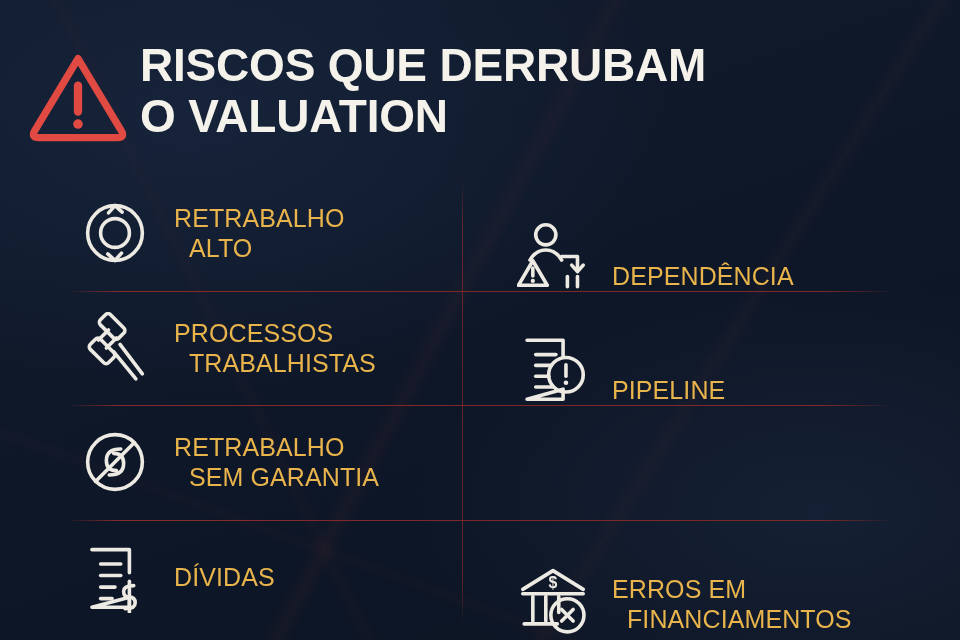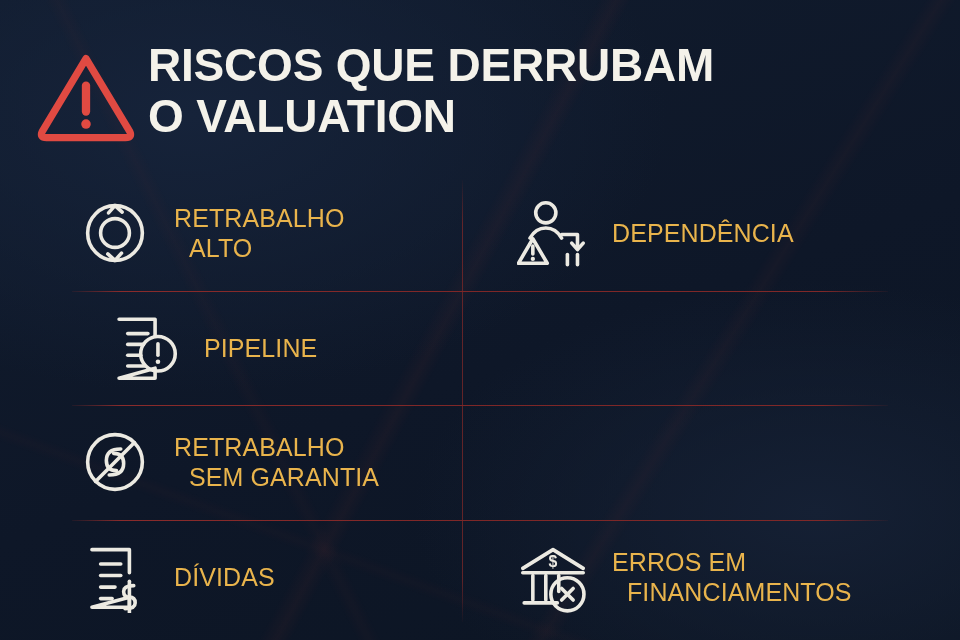--- a/index.html
+++ b/index.html
@@ -33,21 +33,21 @@
     background:
       linear-gradient(118deg, rgba(122,48,45,0) 46%, rgba(134,52,48,.16) 47.4%, rgba(122,48,45,0) 48.6%),
       linear-gradient(122deg, rgba(128,50,46,0) 68%, rgba(140,56,50,.13) 69.2%, rgba(128,50,46,0) 70.4%),
       linear-gradient(64deg, rgba(120,46,44,0) 28%, rgba(130,50,46,.10) 29%, rgba(120,46,44,0) 30%),
       linear-gradient(200deg, rgba(120,46,44,0) 78%, rgba(126,50,46,.09) 79%, rgba(120,46,44,0) 80%);
   }
 
   
   .header {
     position: absolute;
-    left: 34px;
+    left: 26px;
     top: 38px;
     display: flex;
     align-items: flex-start;
   }
   .warn-triangle {
     width: 104px;
     height: 104px;
     flex: 0 0 auto;
     margin-top: 6px;
   }
@@ -86,21 +86,21 @@
     height: 1px;
     background: linear-gradient(90deg, rgba(132,38,38,.15) 0%, #8a2b2b 6%, #7e2727 50%, #802828 92%, rgba(128,40,40,.1) 100%);
   }
   .cell {
     display: flex;
     align-items: center;
     width: 50%;
     box-sizing: border-box;
   }
   .cell.left { padding-right: 14px; }
-  .cell.right { padding-left: 30px; }
+  .cell.right { padding-left: 30px; align-items: flex-end; }
 
   
   .vdiv {
     position: absolute;
     left: 390px;
     top: 4px;
     bottom: 4px;
     width: 1px;
     background: linear-gradient(180deg, rgba(120,36,36,.05) 0%, rgba(126,40,40,.75) 10%, rgba(126,40,40,.75) 90%, rgba(120,36,36,.05) 100%);
   }
@@ -189,20 +189,36 @@
             <line class="ic" x1="84" y1="80" x2="84" y2="94"></line>
           </svg>
         </div>
         <div class="label">
           <span>DEPENDÊNCIA</span>
         </div>
       </div>
     </div>
 
     <div class="row">
+      <div class="cell left">
+        <div class="icon-wrap">
+          <svg viewBox="0 0 100 100">
+            <rect class="ic" x="28" y="10" width="36" height="20" rx="5" transform="rotate(45 46 20)"></rect>
+            <rect class="ic" x="14" y="44" width="36" height="20" rx="5" transform="rotate(45 32 54)"></rect>
+            <line class="ic" x1="41" y1="25" x2="27" y2="39"></line>
+            <line class="ic" x1="52" y1="36" x2="38" y2="50"></line>
+            <line class="ic" x1="57" y1="45" x2="88" y2="86"></line>
+            <line class="ic" x1="48" y1="55" x2="79" y2="93"></line>
+          </svg>
+        </div>
+        <div class="label">
+          <span>PROCESSOS</span>
+          <span class="l2">TRABALHISTAS</span>
+        </div>
+      </div>
       <div class="cell right">
         <div class="icon-wrap">
           <svg viewBox="0 0 100 100">
             <path class="ic" d="M14 10 L64 10 L64 34 M64 78 L64 92 L14 92 Z"></path>
             <line class="ic" x1="26" y1="30" x2="54" y2="30"></line>
             <line class="ic" x1="26" y1="45" x2="48" y2="45"></line>
             <line class="ic" x1="26" y1="60" x2="44" y2="60"></line>
             <line class="ic" x1="26" y1="75" x2="50" y2="75"></line>
             <circle class="ic" cx="68" cy="58" r="24" fill="#0e1728"></circle>
             <line class="ic" x1="68" y1="44" x2="68" y2="60"></line>

